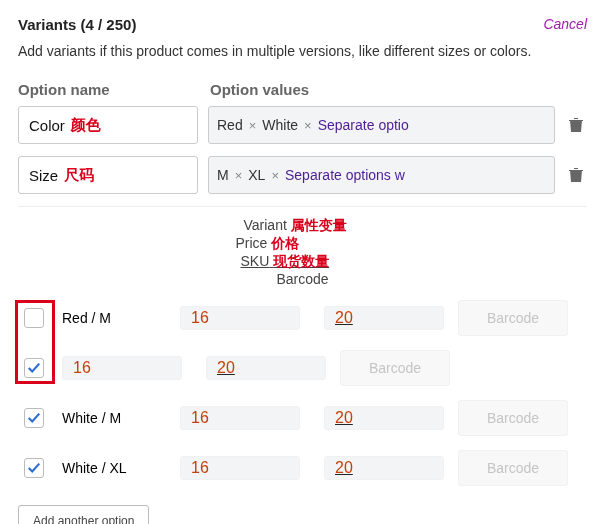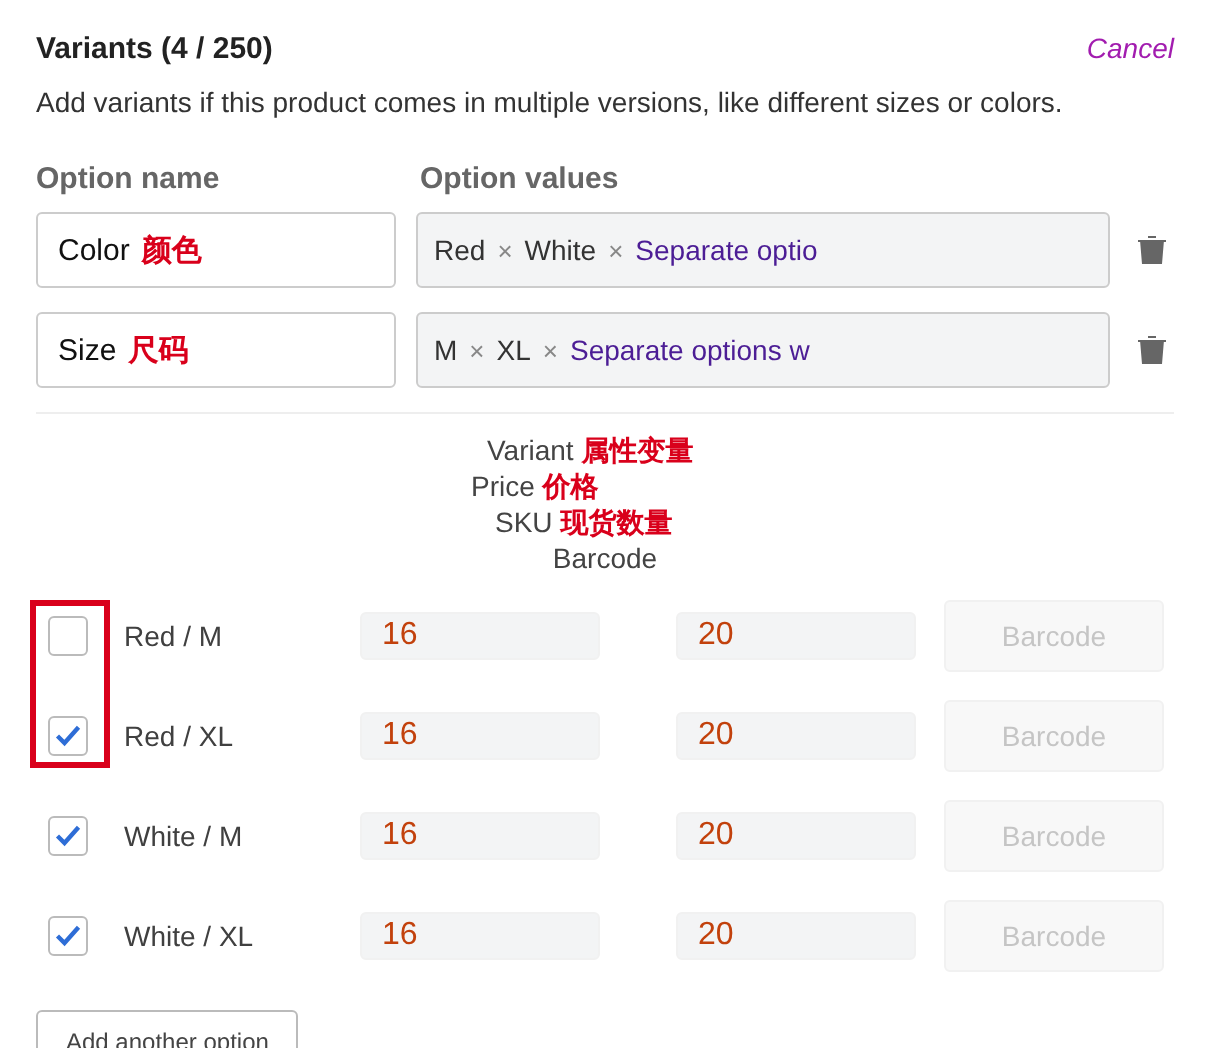--- a/index.html
+++ b/index.html
@@ -107,40 +107,40 @@
     display: flex;
     align-items: center;
     padding: 6px 0;
     font-size: 14px;
     color: #444;
     flex-direction: column;
   }
   .col-cb { width: 44px; }
   .col-variant { width: 118px; }
   .col-price { width: 134px; }
-  .col-sku { width: 134px; margin-left: 24px; }
+  .col-sku { width: 134px; margin-left: 10px; text-decoration: underline; }
   .col-barcode { flex: 1; }
   .variant-row {
     display: flex;
     align-items: center;
     padding: 7px 0;
   }
   .checkbox {
     width: 20px; height: 20px;
     border: 1px solid #bbb;
     border-radius: 3px;
     background: #fff;
     display: flex;
     align-items: center;
     justify-content: center;
     cursor: pointer;
     margin-left: 6px;
   }
   .checkbox.checked svg { width: 14px; height: 14px; stroke: #2e6dd6; stroke-width: 2.5; fill: none; }
-  .variant-name { font-size: 14px; color: #404040; }
+  .variant-name { font-size: 14px; color: #000000; }
   .num-input {
     width: 120px; height: 24px;
     border: 1px solid #f1f1f1;
     border-radius: 3px;
     background: #f3f4f5;
     padding: 0 10px;
     font-size: 16px;
     color: #c2410c;
     display: flex;
     align-items: center;
@@ -277,21 +277,20 @@
       </div>
     </div>
     <div class="variant-row">
       <div class="col-cb">
         <div class="checkbox checked">
           <svg viewBox="0 0 16 16">
             <polyline points="2,8 6,12 14,3"></polyline>
           </svg>
         </div>
       </div>
-      <div class="col-variant variant-name">Red / XL</div>
       <div class="col-price">
         <div class="num-input">16</div>
       </div>
       <div class="col-sku">
         <div class="num-input">20</div>
       </div>
       <div class="col-barcode">
         <div class="barcode-input">Barcode</div>
       </div>
     </div>

